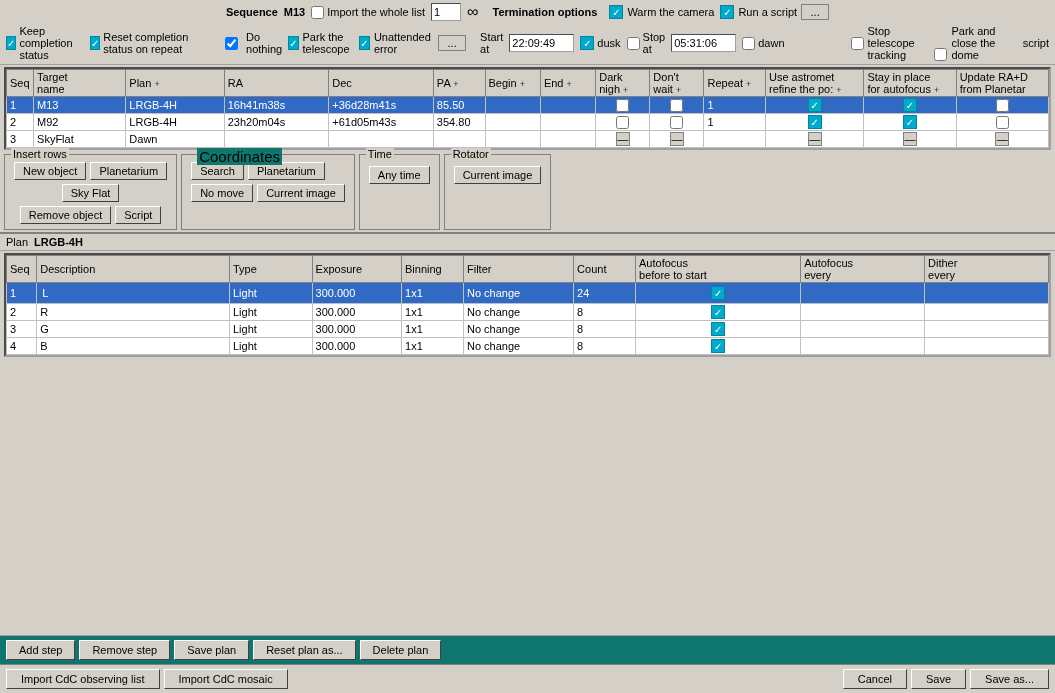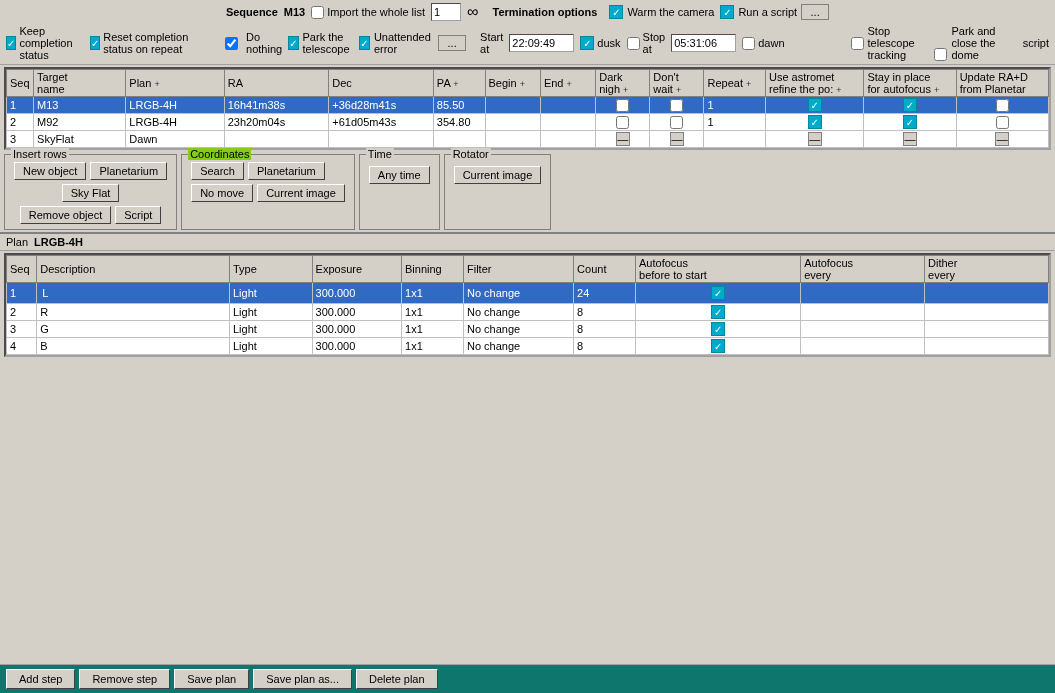--- a/index.html
+++ b/index.html
@@ -315,21 +315,21 @@
       <div style="display:flex; gap:2px; margin-bottom:2px; justify-content:center;">
         <button class="ctrl-btn">Sky Flat</button>
       </div>
       <div style="display:flex; gap:2px; justify-content:center;">
         <button class="ctrl-btn">Remove object</button>
         <button class="ctrl-btn">Script</button>
       </div>
     </div>
 
     <div style="border:1px solid #808080; padding:6px 8px 4px 8px; position:relative; background:#d4d0c8;">
-      <span style="position:absolute; top:-7px; left:6px; background:#84cc16; padding:0 2px; font-size:11px;">Coordinates</span>
+      <span style="position:absolute; top:-7px; left:15px; background:#0f766e; padding:0 2px; font-size:15px;">Coordinates</span>
       <div style="display:flex; gap:2px; margin-bottom:2px;">
         <button class="ctrl-btn">Search</button>
         <button class="ctrl-btn">Planetarium</button>
       </div>
       <div style="display:flex; gap:2px;">
         <button class="ctrl-btn">No move</button>
         <button class="ctrl-btn">Current image</button>
       </div>
     </div>
 
@@ -437,17 +437,25 @@
       </tbody>
     </table>
   </div>
 
   <div style="flex:1;"></div>
 
   <div style="display:flex; align-items:flex-end; gap:4px; padding:4px 6px; background:#0f766e; border-top:1px solid #a0a0a0;">
     <button class="bottom-btn">Add step</button>
     <button class="bottom-btn">Remove step</button>
     <button class="bottom-btn">Save plan</button>
-    <button class="bottom-btn">Save plan as...</button>
+    <button class="bottom-btn">Reset plan as...</button>
     <button class="bottom-btn">Delete plan</button>
   </div>
 
+  <div style="display:flex; align-items:center; gap:4px; padding:4px 6px; background:#d4d0c8; border-top:1px solid #808080;">
+    <button class="footer-btn">Import CdC observing list</button>
+    <button class="footer-btn">Import CdC mosaic</button>
+    <div style="flex:1;"></div>
+    <button class="footer-btn">Cancel</button>
+    <button class="footer-btn">Save</button>
+    <button class="footer-btn">Save as...</button>
+  </div>
 </div>
 
 </body></html>

